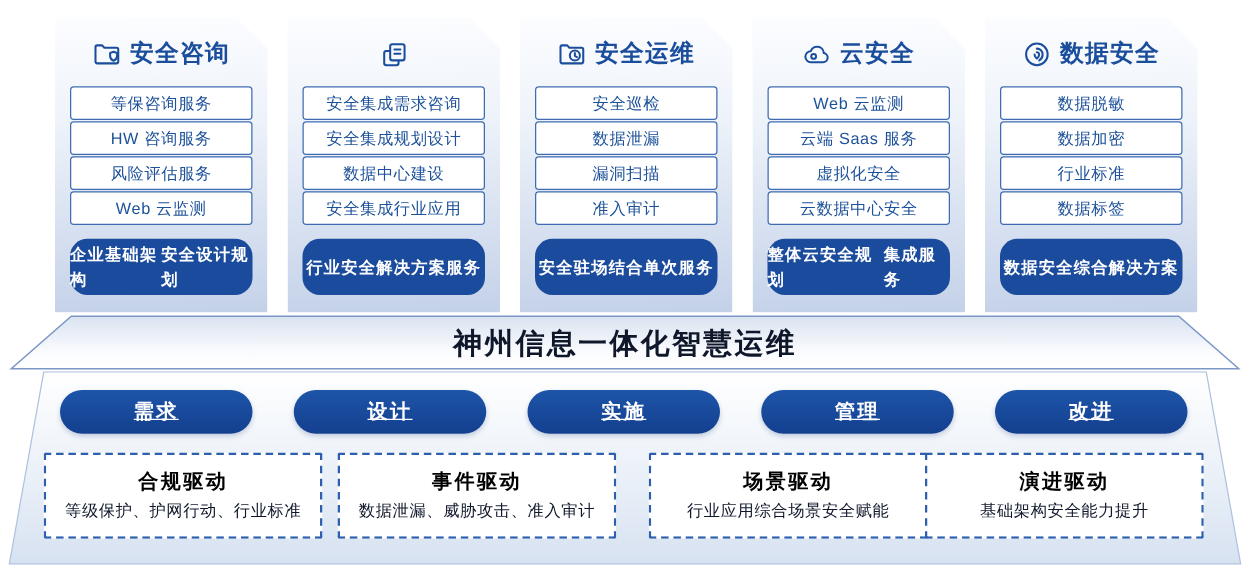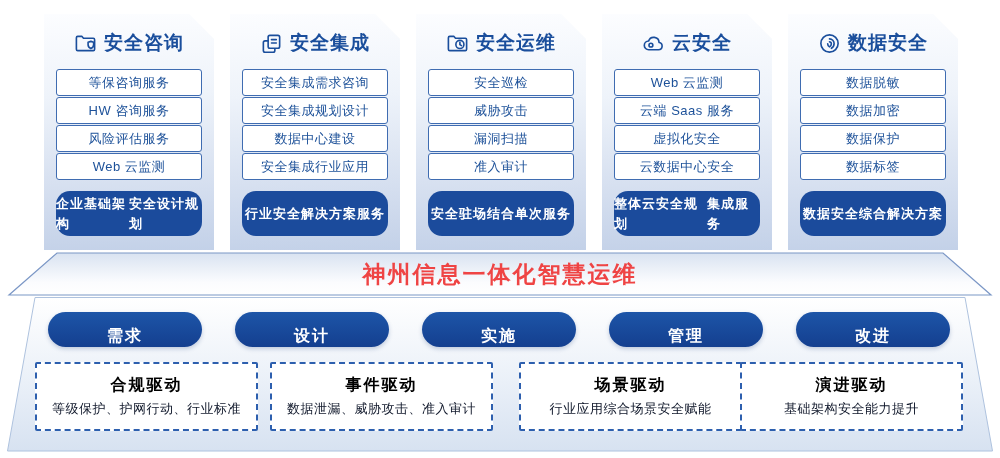--- a/index.html
+++ b/index.html
@@ -41,34 +41,35 @@
     display:flex; flex-direction:row; align-items:center; justify-content:center;
     color:#ffffff; font-size:13px; font-weight:bold; line-height:1.5; letter-spacing:1px;
   }
 
   
   .banner { position:absolute; left:0; top:252px; width:1000px; height:44px; }
   .banner svg { position:absolute; inset:0; }
   .banner-title {
     position:absolute; left:0; top:0; width:100%; height:100%;
     display:flex; align-items:center; justify-content:center;
-    color:#ef4444; font-size:23px; font-weight:bold; letter-spacing:2px;
+    color:#0f172a; font-size:23px; font-weight:bold; letter-spacing:2px;
   }
 
   
   .platform { position:absolute; left:0; top:297px; width:1000px; height:155px; }
 
   
   .pill {
     position:absolute; top:312px; width:154px; height:35px;
     background:linear-gradient(180deg,#1d55a8 0%,#143f8f 100%);
     border-radius:18px;
-    display:flex; align-items:flex-end; justify-content:center;
+    display:flex; align-items:center; justify-content:center;
     color:#ffffff; font-size:16px; font-weight:bold; letter-spacing:2px;
     box-shadow:0 2px 4px rgba(40,70,130,0.25);
+    text-decoration:underline;
   }
   .pill-0{left:48px;} .pill-1{left:235px;} .pill-2{left:422px;} .pill-3{left:609px;} .pill-4{left:796px;}
 
   
   .driver {
     position:absolute; top:362px; width:223px; height:69px;
     background:#ffffff; border:2px dashed #2d5fae; border-radius:2px;
     display:flex; flex-direction:column; align-items:center; justify-content:center; gap:4px;
     padding:2px 4px;
   }
@@ -101,21 +102,20 @@
     </div>
   </div>
 
   <div class="card">
     <div class="card-header">
       <svg viewBox="0 0 24 24">
         <rect class="ic" x="8.5" y="3.5" width="12" height="13.5" rx="1.8"></rect>
         <path class="ic" d="M15.5 17.5v1.8c0 1-.8 1.8-1.8 1.8H5.3c-1 0-1.8-.8-1.8-1.8V11c0-1 .8-1.8 1.8-1.8h3"></path>
         <path class="ic" d="M12 8h5M12 11.5h5"></path>
       </svg>
-      <span>安全集成</span>
     </div>
     <div class="card-item">安全集成需求咨询</div>
     <div class="card-item">安全集成规划设计</div>
     <div class="card-item">数据中心建设</div>
     <div class="card-item">安全集成行业应用</div>
     <div class="card-highlight">
       <span>行业安全解决</span>
       <span>方案服务</span>
     </div>
   </div>
@@ -123,21 +123,21 @@
   <div class="card">
     <div class="card-header">
       <svg viewBox="0 0 24 24">
         <path class="ic" d="M2.5 18V6c0-.8.6-1.5 1.4-1.5h4.2l1.8 2h10.2c.8 0 1.4.7 1.4 1.5V18c0 .8-.6 1.5-1.4 1.5H3.9c-.8 0-1.4-.7-1.4-1.5z"></path>
         <circle class="ic" cx="14.5" cy="13" r="4.2"></circle>
         <path class="ic" d="M14.5 10.8v2.4l1.7 1"></path>
       </svg>
       <span>安全运维</span>
     </div>
     <div class="card-item">安全巡检</div>
-    <div class="card-item">威胁攻击</div>
+    <div class="card-item">数据泄漏</div>
     <div class="card-item">漏洞扫描</div>
     <div class="card-item">准入审计</div>
     <div class="card-highlight">
       <span>安全驻场结合</span>
       <span>单次服务</span>
     </div>
   </div>
 
   <div class="card">
     <div class="card-header">
@@ -161,21 +161,21 @@
     <div class="card-header">
       <svg viewBox="0 0 24 24">
         <circle class="ic" cx="12" cy="12" r="9"></circle>
         <path class="ic" d="M12 7.2a4.8 4.8 0 0 1 4.8 4.8c0 2.1-1 3.9-2.8 5"></path>
         <path class="ic" d="M12 10.3a1.9 1.9 0 0 1 1.9 1.9c0 1.4-.7 2.6-1.9 3.3-1.2-.7-1.9-1.9-1.9-3.3"></path>
       </svg>
       <span>数据安全</span>
     </div>
     <div class="card-item">数据脱敏</div>
     <div class="card-item">数据加密</div>
-    <div class="card-item">数据保护</div>
+    <div class="card-item">行业标准</div>
     <div class="card-item">数据标签</div>
     <div class="card-highlight">
       <span>数据安全综合</span>
       <span>解决方案</span>
     </div>
   </div>
 
 </div>
 
 <div class="banner">

